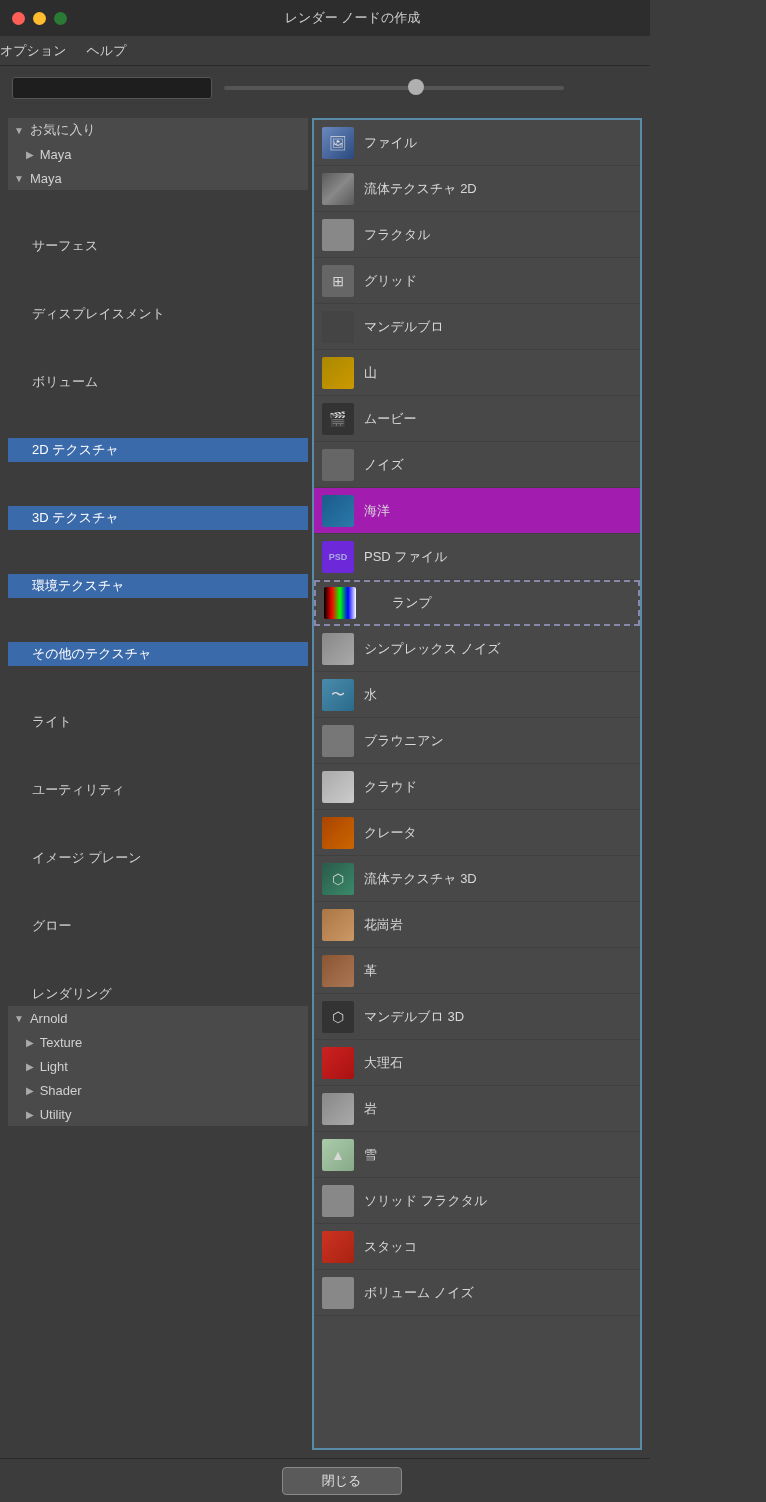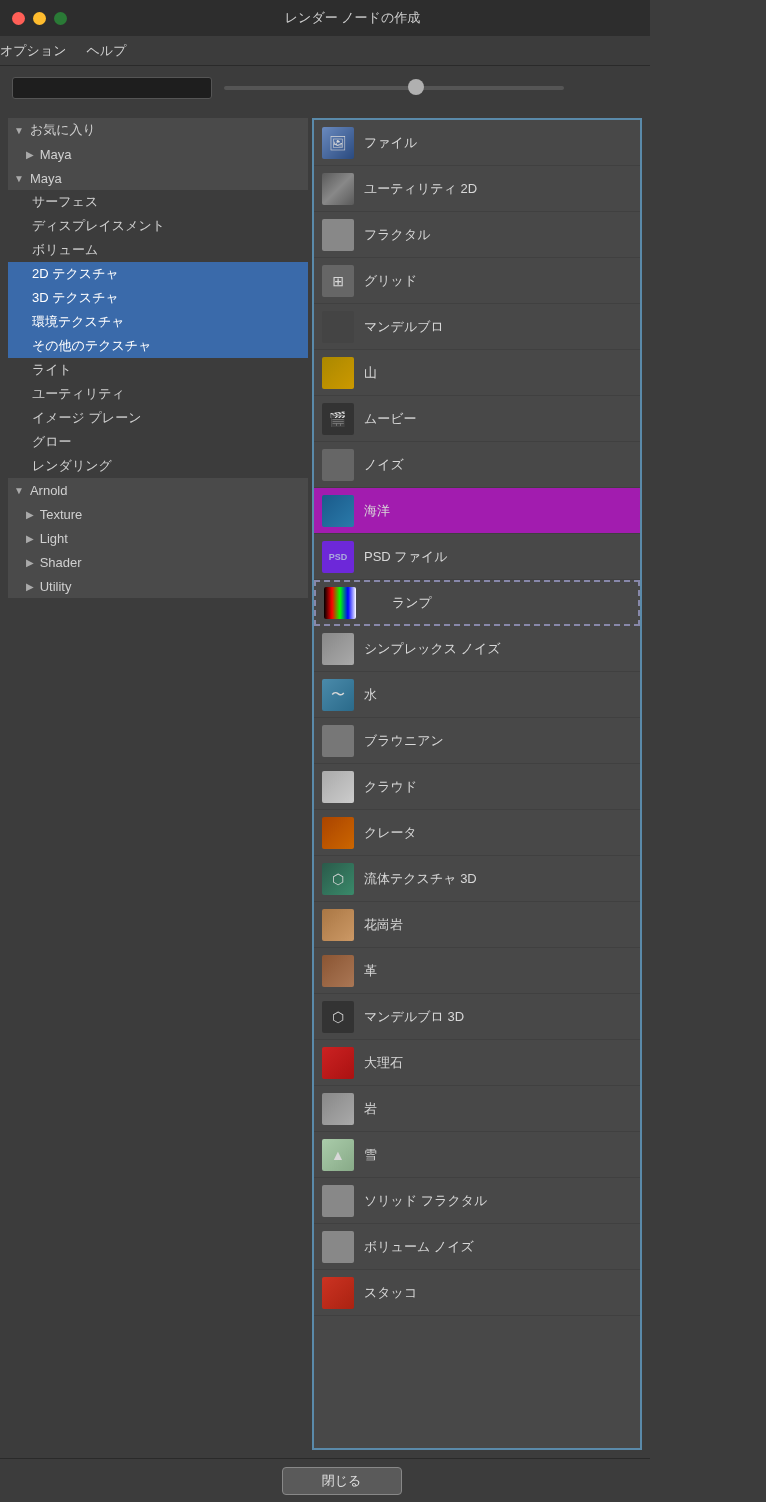--- a/index.html
+++ b/index.html
@@ -138,20 +138,21 @@
     .tree-group-header .arrow { font-size: 10px; color: #aaa; }
 
     .tree-item {
       height: 24px;
       display: flex;
       align-items: center;
       padding: 0 12px;
       cursor: pointer;
       color: #d0d0d0;
       font-size: 13px;
+      margin-top: 44px;
     }
     .tree-item.selected { background: #3a6aaa; color: #fff; }
     .tree-item.indented { padding-left: 24px; }
 
     .tree-sub-header {
       height: 24px;
       display: flex;
       align-items: center;
       padding: 0 6px;
       background: #4a4a4a;
@@ -365,21 +366,21 @@
 
     <div class="right-panel">
       <div class="right-list">
 
         <div class="right-item">
           <div class="item-icon icon-file">🖼</div>
           <span>ファイル</span>
         </div>
         <div class="right-item">
           <div class="item-icon icon-fluid2d"></div>
-          <span>ユーティリティ 2D</span>
+          <span>流体テクスチャ 2D</span>
         </div>
         <div class="right-item">
           <div class="item-icon icon-fractal"></div>
           <span>フラクタル</span>
         </div>
         <div class="right-item">
           <div class="item-icon icon-grid">⊞</div>
           <span>グリッド</span>
         </div>
         <div class="right-item">
@@ -456,26 +457,26 @@
         </div>
         <div class="right-item">
           <div class="item-icon icon-snow">▲</div>
           <span>雪</span>
         </div>
         <div class="right-item">
           <div class="item-icon icon-solid-fractal"></div>
           <span>ソリッド フラクタル</span>
         </div>
         <div class="right-item">
+          <div class="item-icon icon-stucco"></div>
+          <span>スタッコ</span>
+        </div>
+        <div class="right-item">
           <div class="item-icon icon-volume-noise"></div>
           <span>ボリューム ノイズ</span>
-        </div>
-        <div class="right-item">
-          <div class="item-icon icon-stucco"></div>
-          <span>スタッコ</span>
         </div>
 
       </div>
     </div>
 
   </div>
 
   <div class="footer">
     <div class="close-button">閉じる</div>
   </div>

